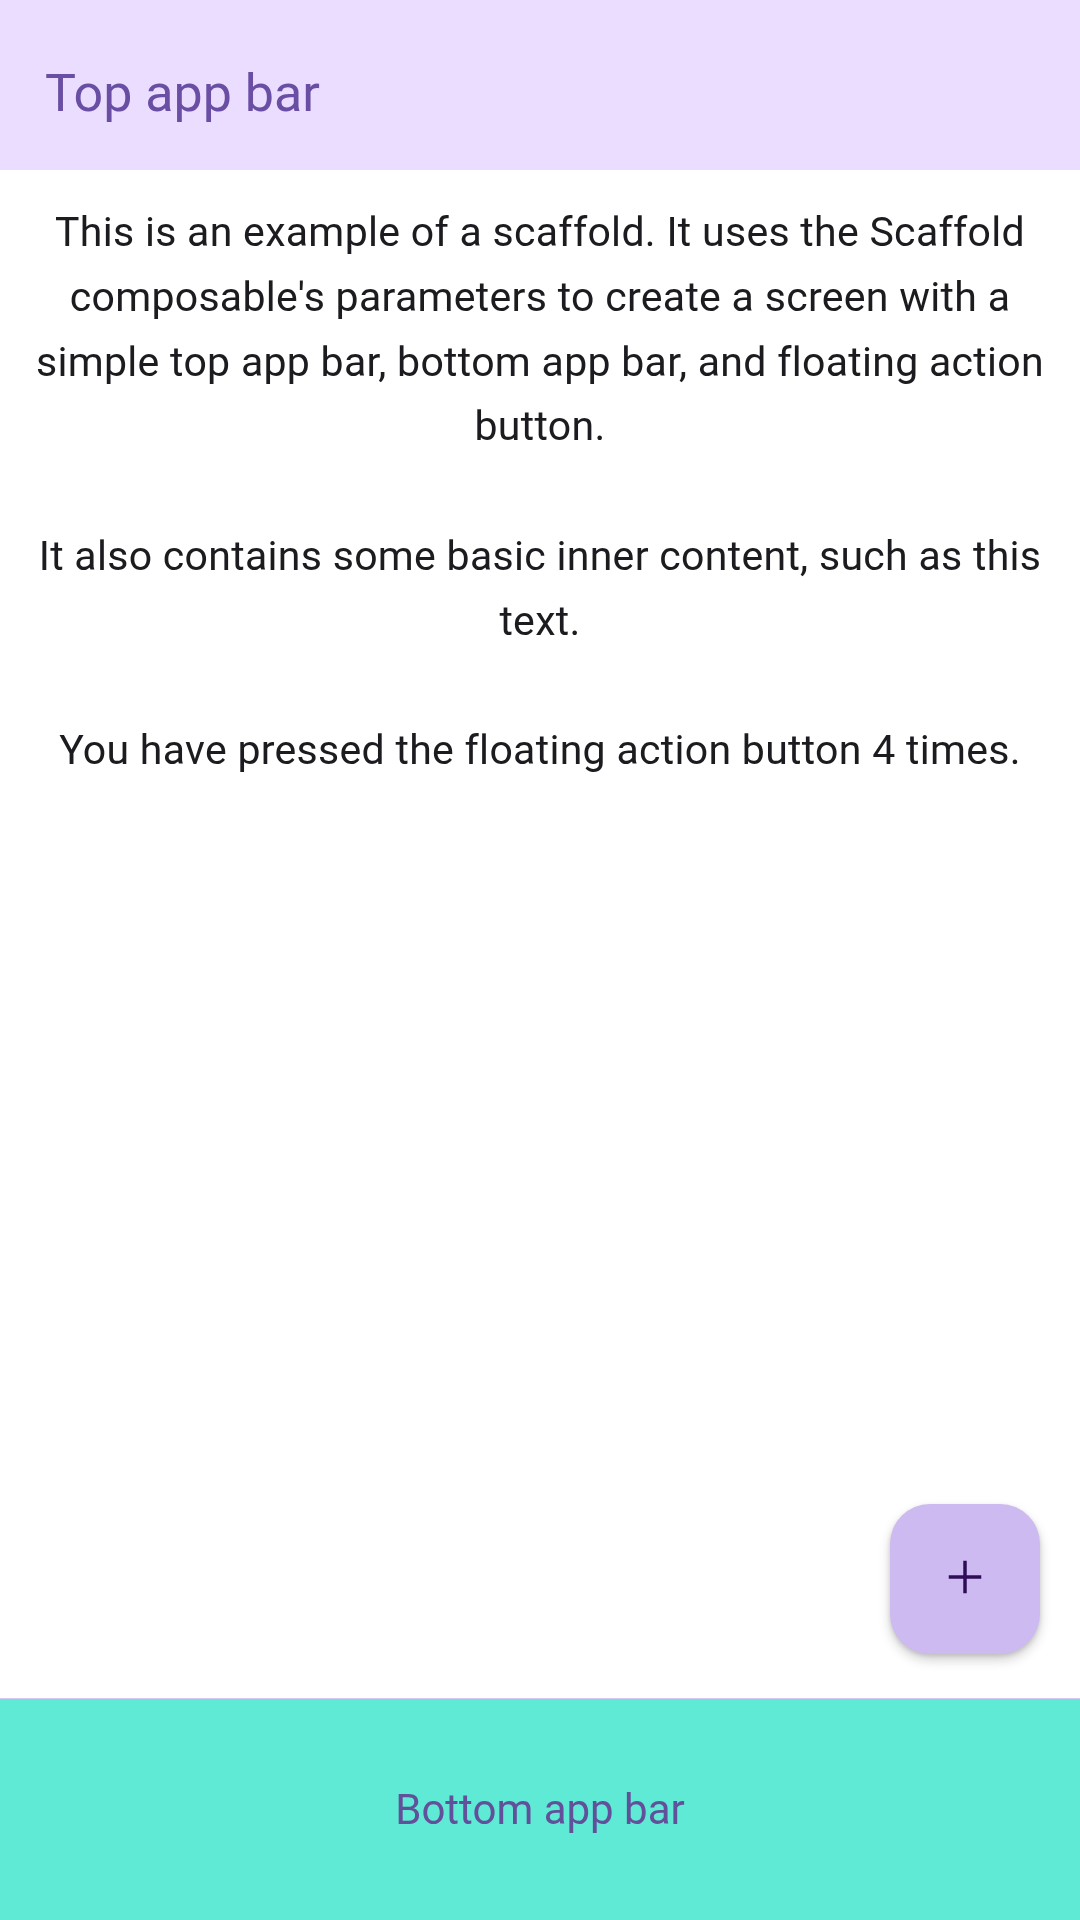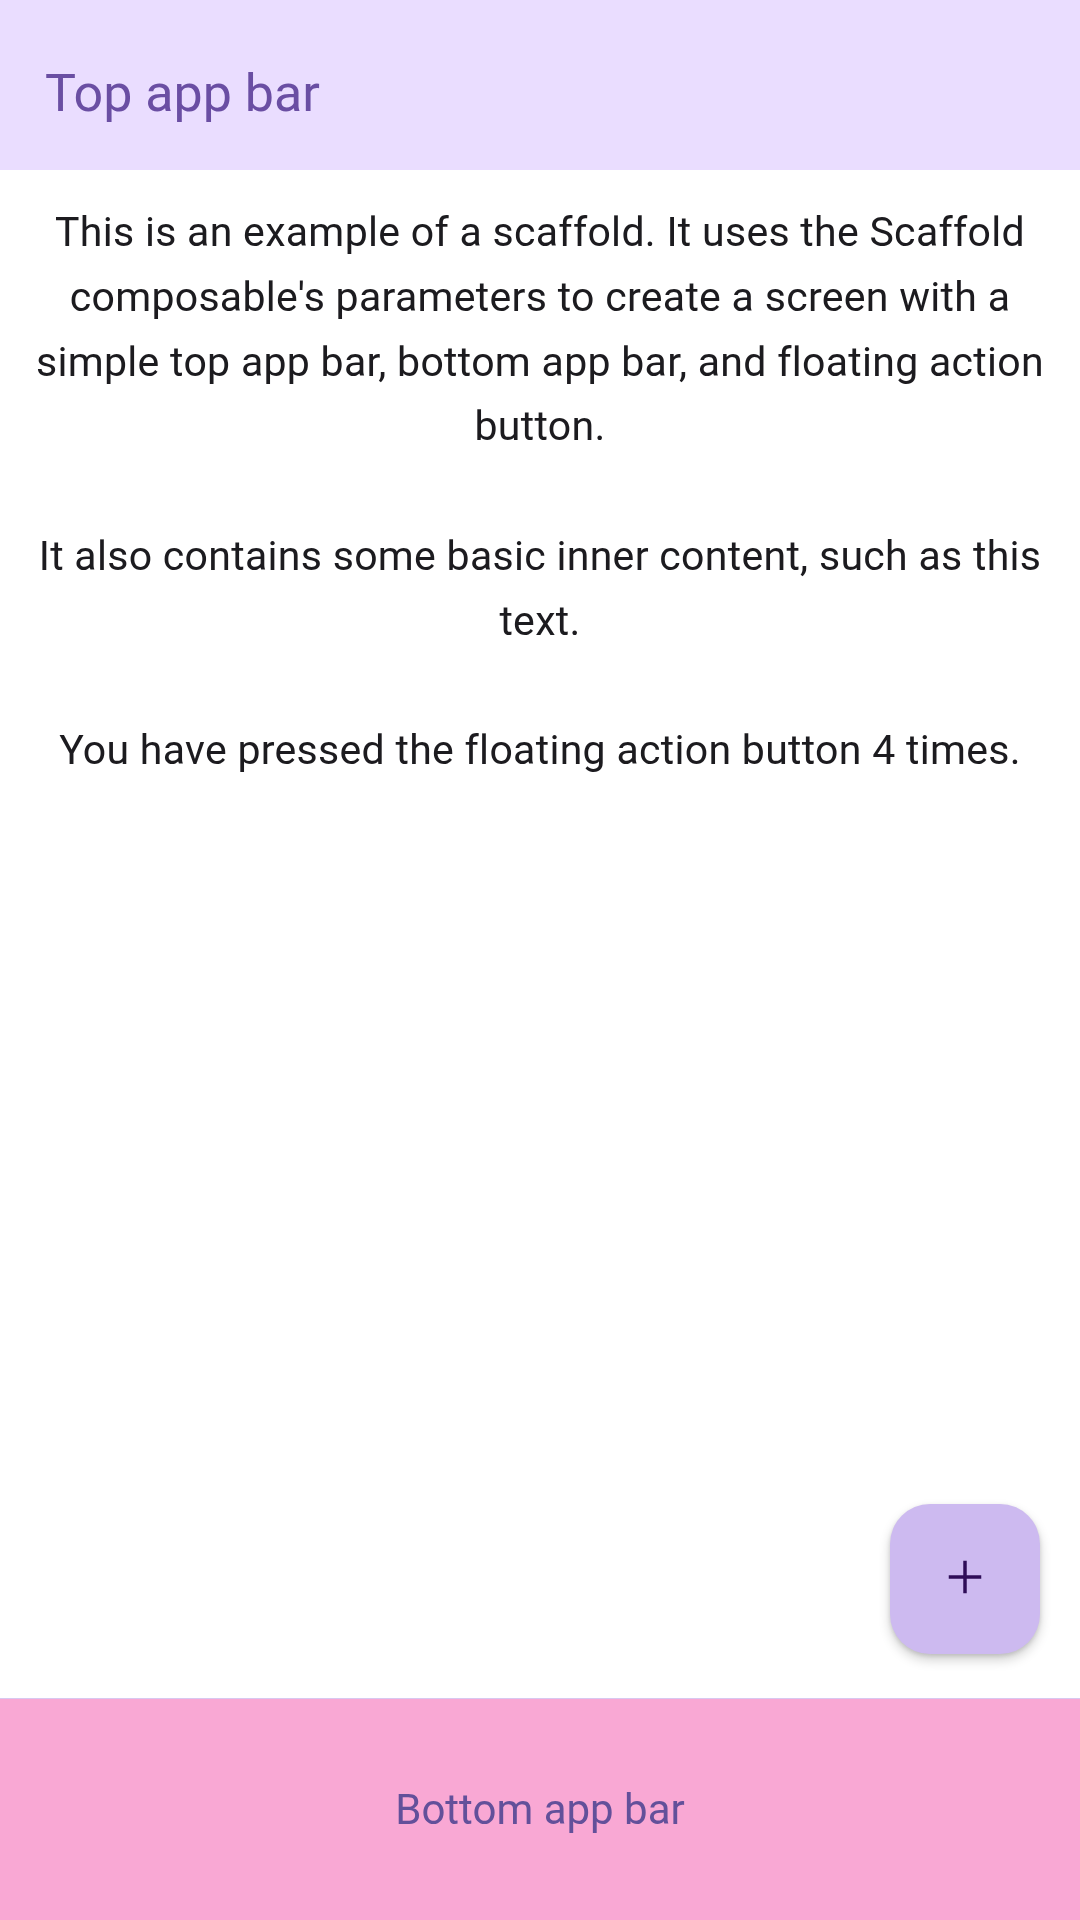--- a/index.html
+++ b/index.html
@@ -36,21 +36,21 @@
       color: #1c1b1f;
       text-align: center;
     }
     .content-text {
       font-size: 41px;
       line-height: 1.58;
       white-space: pre-wrap;
       letter-spacing: 0.3px;
     }
     .bottom-app-bar {
-      background: #f9a8d4;
+      background: #5eead4;
       height: 222px;
       display: flex;
       align-items: center;
       justify-content: center;
       border-top: 1px solid #d7c8f0;
     }
     .bottom-app-bar-text {
       color: #63509a;
       font-size: 42px;
       font-weight: 400;

